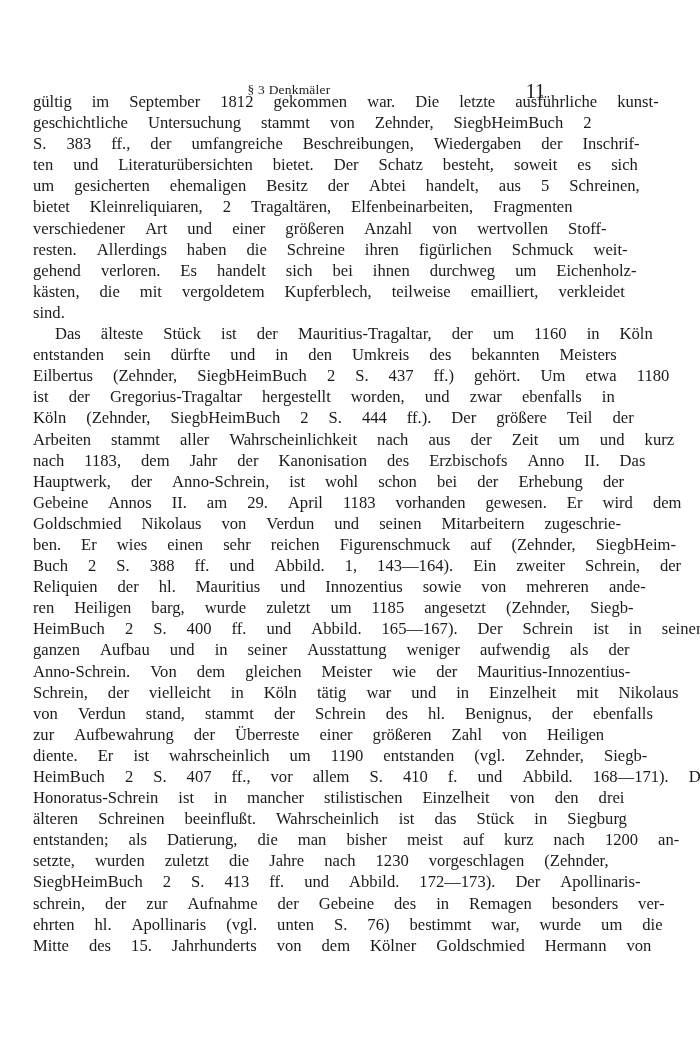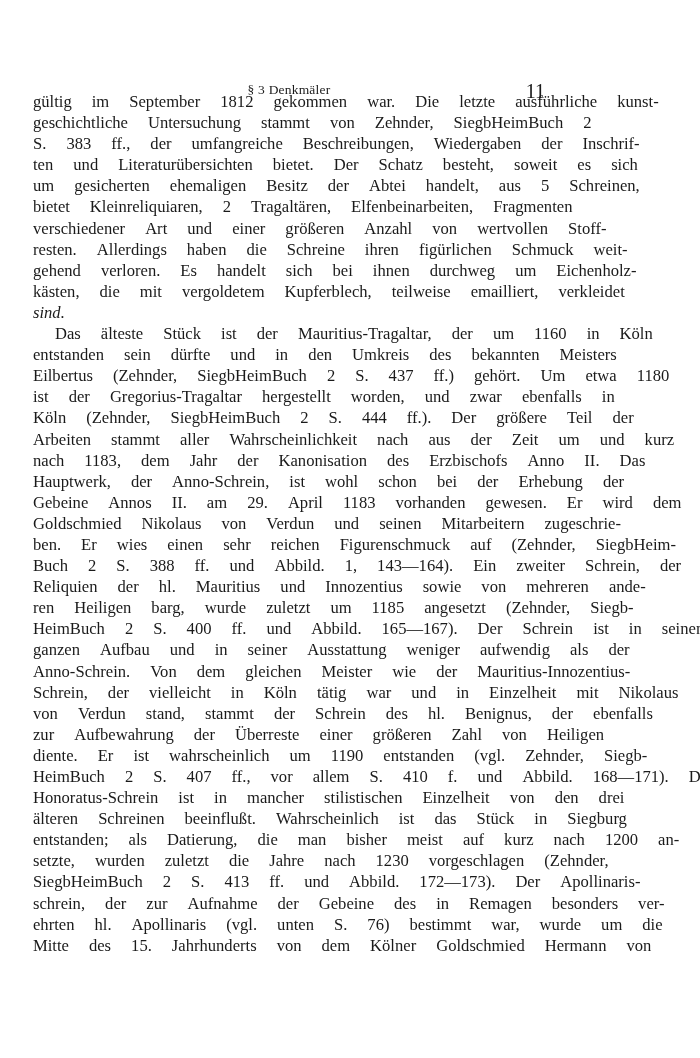--- a/index.html
+++ b/index.html
@@ -52,21 +52,21 @@
   
   .jline {
     display: flex;
     justify-content: space-between;
     height: 21.1px;
     white-space: pre;
     gap: 20px;
   }
   .jline.indent { padding-left: 22px; }
   .jline.last { justify-content: flex-start; }
-  .jline.last .w { margin-right: 14px; font-style: italic; }
+  .jline.last .w { margin-right: 14px; }
 </style>
 </head>
 <body>
 
 <div class="page-header">
   <span class="running-head">§ 3 Denkmäler</span>
   <span class="page-number">11</span>
 </div>
 
 <div class="body-text" id="body-text">

